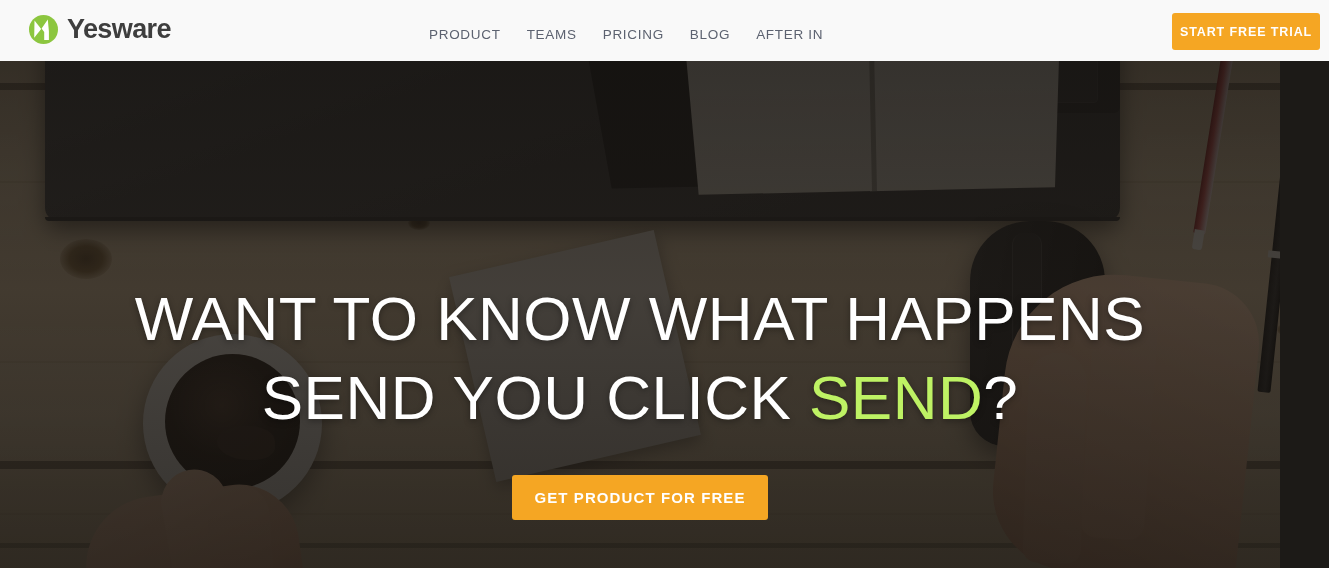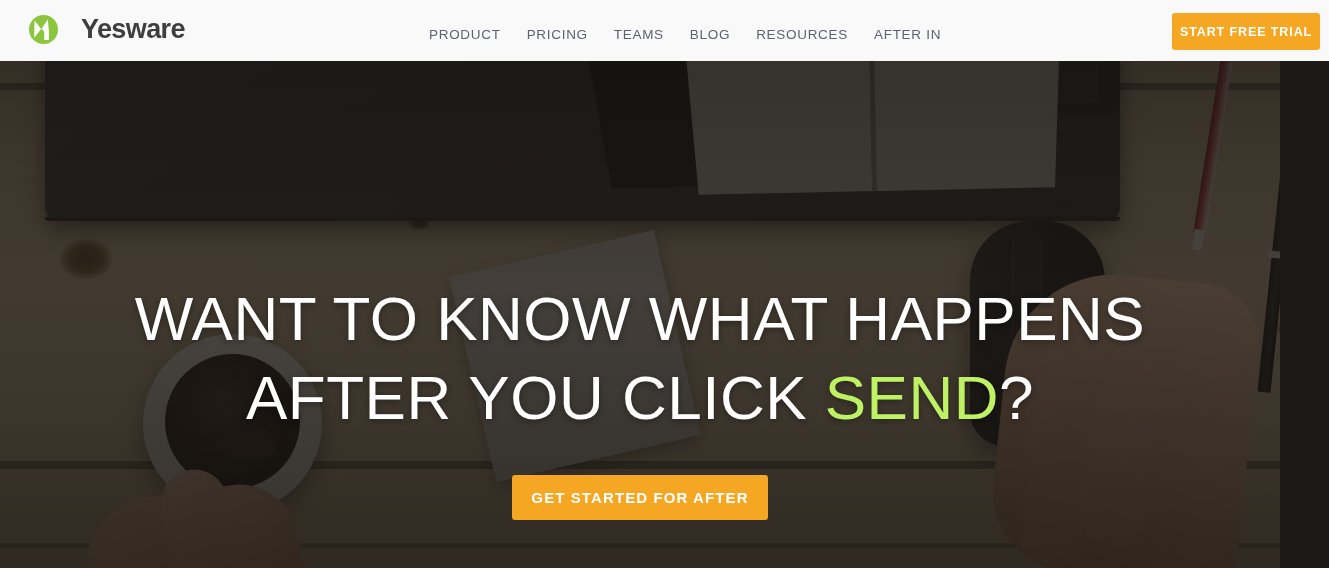--- a/index.html
+++ b/index.html
@@ -14,21 +14,21 @@
   .site-header{
     position:absolute; top:0; left:0;
     width:1329px; height:61px;
     background:#f9f9f9;
     z-index:40;
     display:flex; align-items:center;
   }
 
   .brand{
     position:absolute; left:28px; top:14px;
-    display:flex; align-items:center; gap:22px;
+    display:flex; align-items:center; gap:8px;
     text-decoration:none;
   }
   .brand-mark{ width:31px; height:31px; position:relative; }
   .brand-mark svg{ display:block; }
   .brand-text{
     font-size:27px; font-weight:bold; color:#3e3e3e;
     letter-spacing:-0.6px; line-height:31px;
   }
 
   .main-nav{
@@ -295,24 +295,23 @@
         <circle cx="15.5" cy="15.5" r="14.5" fill="#8cc63f"></circle>
         <path d="M6.5 6.5 L13.2 15.0 L6.2 23.8 Z" fill="#ffffff"></path>
         <path d="M19.8 5.6 L13.6 14.4 L16.2 18.0 L16.2 26.0 L20.9 26.0 L20.9 17.2 Z" fill="#ffffff"></path>
       </svg>
     </span>
     <span class="brand-text">Yesware</span>
   </a>
 
   <nav class="main-nav">
     <a class="nav-link" href="#">PRODUCT</a>
+    <a class="nav-link" href="#">TEAMS</a>
     <a class="nav-link" href="#">PRICING</a>
-    <a class="nav-link" href="#">TEAMS</a>
     <a class="nav-link" href="#">BLOG</a>
-    <a class="nav-link" href="#">RESOURCES</a>
     <a class="nav-link" href="#">AFTER IN</a>
   </nav>
 
   <button class="header-cta">START FREE TRIAL</button>
 </header>
 
 <section class="hero">
 
   <div class="photo">
 
@@ -366,19 +365,19 @@
     <div class="finger-r1"></div>
     <div class="finger-r2"></div>
 
     <div class="scrim"></div>
     <div class="scrim-grad"></div>
   </div>
 
   <div class="hero-content">
     <h1 class="headline">
       <span>WANT TO KNOW WHAT HAPPENS</span><br>
-      <span>AFTER YOU CLICK </span><span class="accent">SEND</span><span>?</span>
+      <span>SEND YOU CLICK </span><span class="accent">SEND</span><span>?</span>
     </h1>
 
-    <button class="hero-cta">GET STARTED FOR AFTER</button>
+    <button class="hero-cta">GET PRODUCT FOR FREE</button>
   </div>
 
 </section>
 
 </body></html>

